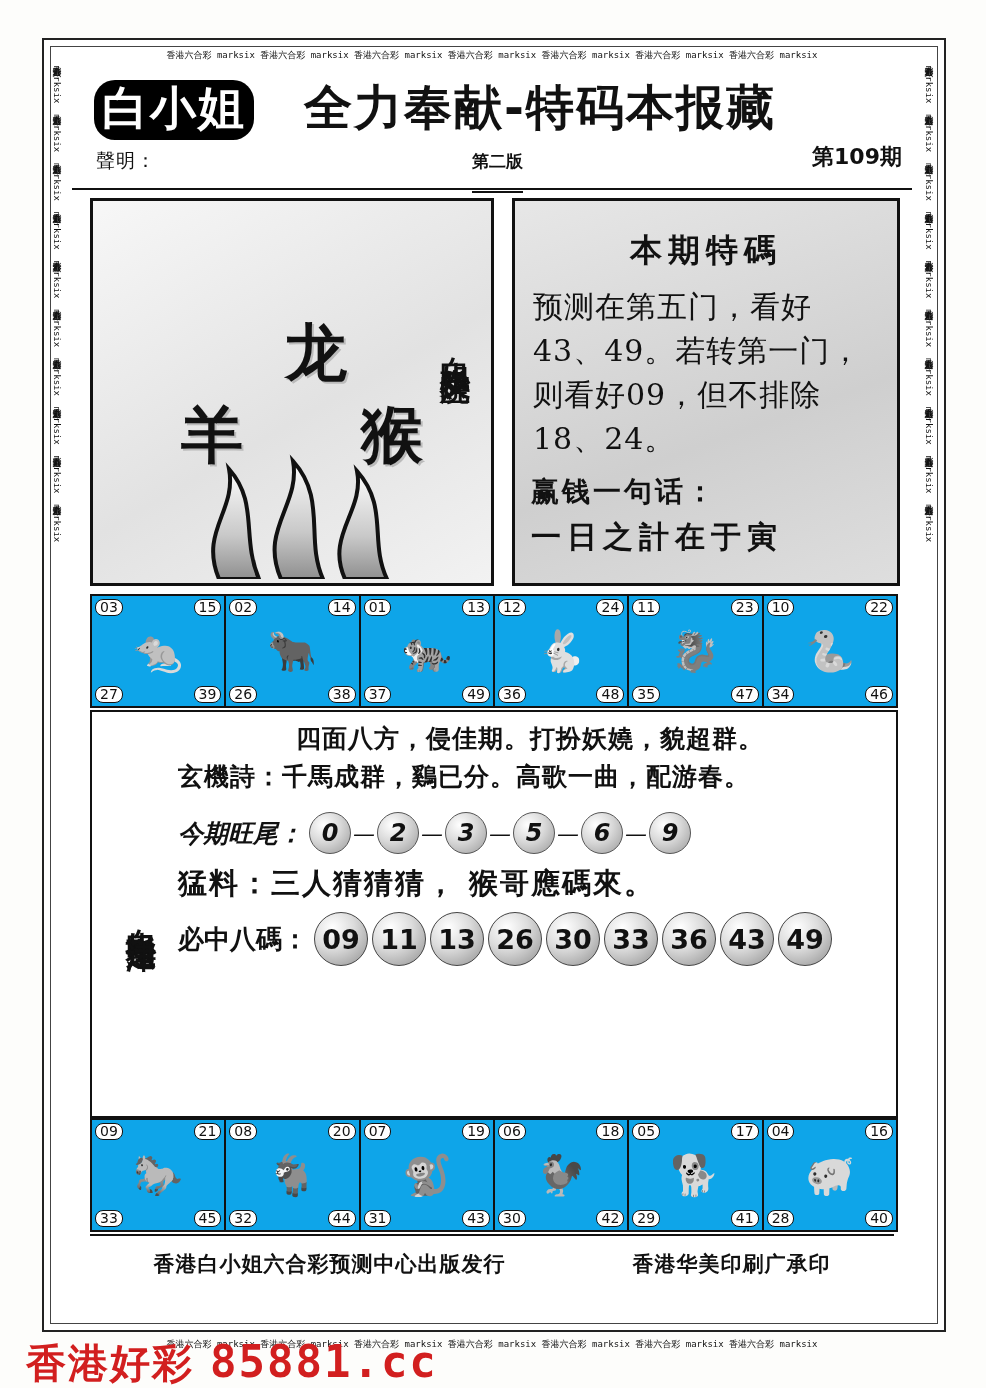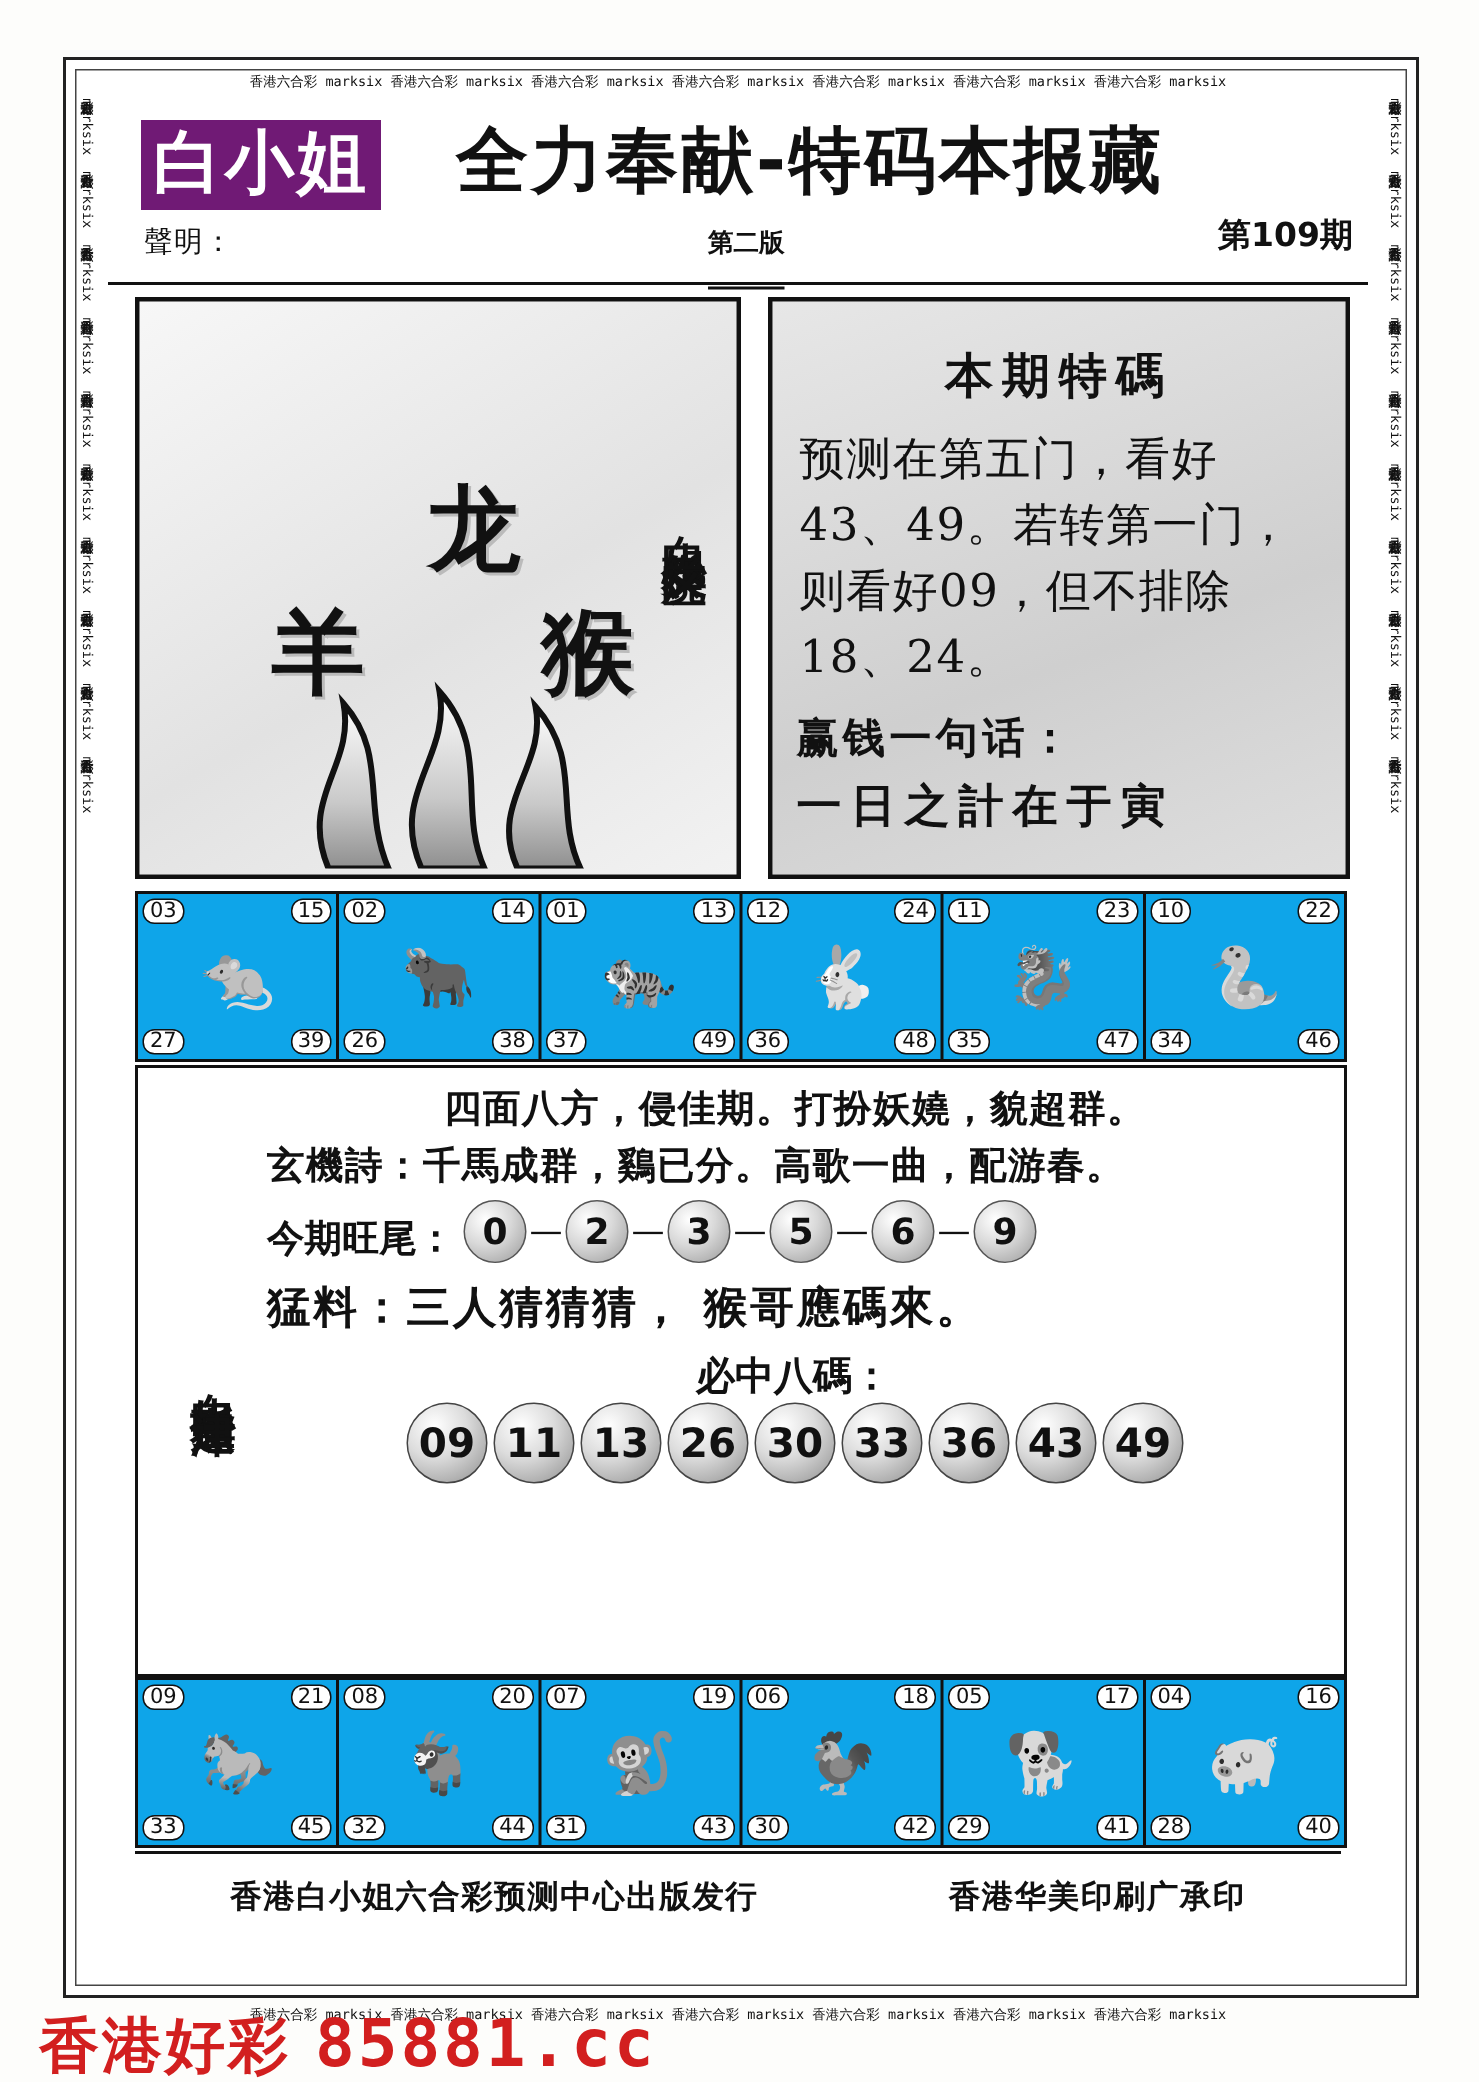--- a/index.html
+++ b/index.html
@@ -48,22 +48,22 @@
   }
   .content{
     position:absolute;left:72px;top:70px;width:840px;height:1240px;
   }
   
   .header{position:relative;height:120px;}
   .brand{
     position:absolute;left:22px;top:10px;
     font-family:"DejaVu Sans","Liberation Sans",sans-serif;
     font-size:46px;font-weight:bold;color:#fff;
-    background:#701a75;padding:2px 8px 6px 8px;
-    letter-spacing:2px;line-height:52px;
+    background:#000000;padding:2px 8px 6px 8px;
+    letter-spacing:2px;line-height:52px;border-radius:21px;
   }
   .headline{
     position:absolute;left:232px;top:8px;
     font-size:48px;font-weight:bold;color:#111;
     letter-spacing:2px;line-height:58px;
     font-family:"DejaVu Sans","Liberation Sans",sans-serif;
   }
   .issue{
     position:absolute;right:10px;top:72px;
     font-size:22px;font-weight:bold;color:#111;
@@ -168,32 +168,32 @@
   .mid-vert{
     position:absolute;left:10px;top:10px;width:62px;height:380px;
     writing-mode:vertical-rl;text-orientation:upright;
     font-size:30px;font-weight:bold;color:#111;line-height:46px;letter-spacing:2px;
     text-align:center;
   }
   .mid-body{position:absolute;left:86px;top:8px;right:10px;bottom:6px;}
   .poem-row{font-size:25px;color:#111;line-height:38px;font-weight:bold;letter-spacing:1px;}
   .poem-row .lbl{font-weight:bold;}
   .poem-2{margin-left:118px;}
-  .tail-row{display:flex;align-items:flex-end;margin-top:4px;}
+  .tail-row{display:flex;align-items:center;margin-top:16px;font-style:italic;}
   .tail-lbl{font-size:25px;font-weight:bold;color:#111;margin-right:6px;white-space:nowrap;}
   .ball-sm{
     width:40px;height:40px;border-radius:50%;
     background:radial-gradient(circle at 34% 30%,#ffffff 0%,#d8d8d8 45%,#9a9a9a 100%);
     border:1px solid #555;
     display:inline-flex;align-items:center;justify-content:center;
     font-size:24px;color:#111;font-weight:bold;
   }
   .dash{font-size:22px;color:#111;margin:0 2px;}
   .hot-row{margin-top:10px;font-size:29px;font-weight:bold;color:#111;letter-spacing:2px;}
-  .eight-row{display:flex;align-items:center;margin-top:8px;flex-direction:column;}
+  .eight-row{display:flex;align-items:center;margin-top:8px;}
   .eight-lbl{font-size:26px;font-weight:bold;color:#111;margin-right:6px;white-space:nowrap;}
   .ball-lg{
     width:52px;height:52px;border-radius:50%;margin-right:4px;
     background:radial-gradient(circle at 34% 28%,#ffffff 0%,#dcdcdc 42%,#8f8f8f 100%);
     border:1px solid #444;
     display:inline-flex;align-items:center;justify-content:center;
     font-size:27px;color:#111;font-weight:bold;
   }
 
   

